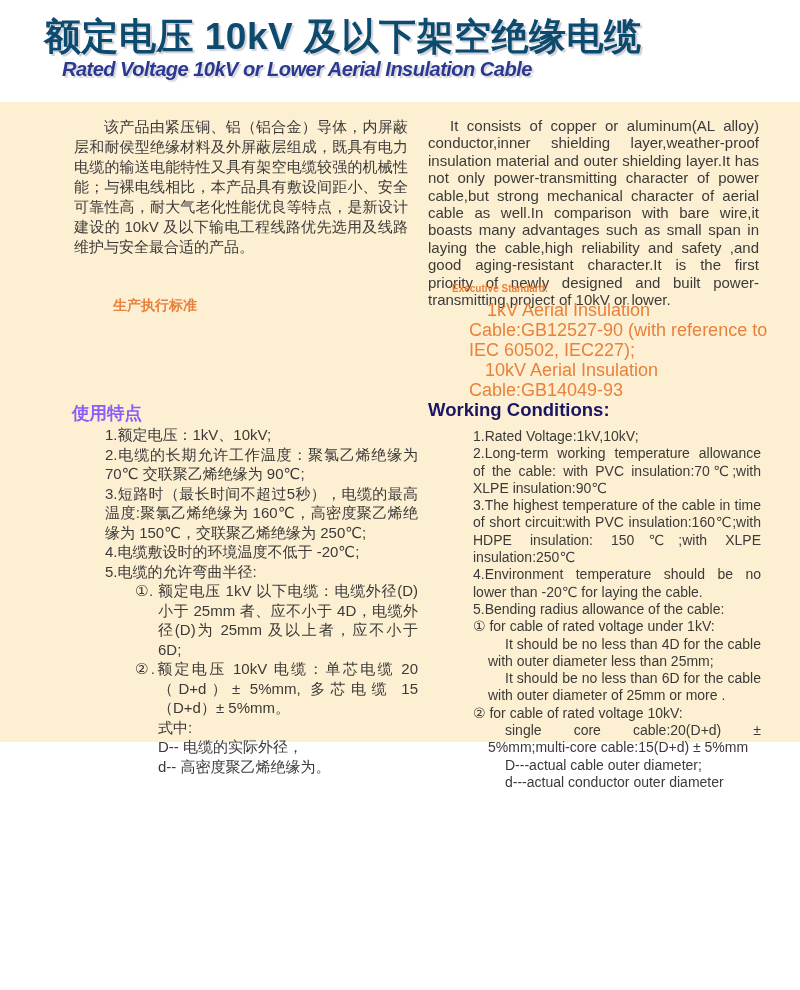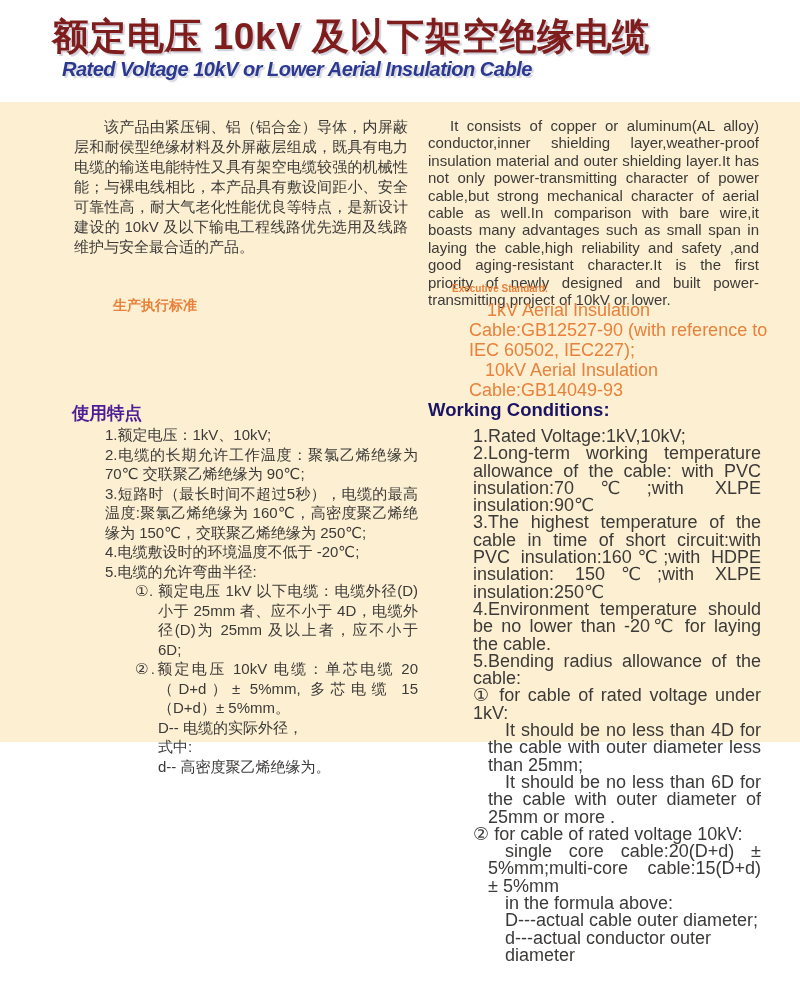--- a/index.html
+++ b/index.html
@@ -6,22 +6,22 @@
   body{
     width:800px;height:990px;
     background:#ffffff;
     font-family:"Liberation Sans","DejaVu Sans",sans-serif;
     -webkit-font-smoothing:antialiased;
   }
   .page{position:relative;width:800px;height:990px;overflow:hidden;background:#ffffff;}
 
   
   .title-zh{
-    position:absolute;top:12px;left:52px;
-    font-size:37px;font-weight:bold;color:#7f1d1d;
+    position:absolute;top:12px;left:44px;
+    font-size:37px;font-weight:bold;color:#0c4a6e;
     letter-spacing:0.5px;white-space:nowrap;
     text-shadow:2px 2px 1px rgba(120,120,150,0.35);
   }
   .title-en{
     position:absolute;top:58px;left:62px;
     font-size:20px;font-weight:bold;font-style:italic;color:#2B3990;
     white-space:nowrap;letter-spacing:-0.5px;
     text-shadow:2px 2px 1px rgba(120,120,150,0.30);
   }
 
@@ -50,36 +50,36 @@
   .std{color:#E8813B;}
   .std-zh-title{position:absolute;top:178px;left:96px;font-size:14px;font-weight:bold;margin:17px;}
   .std-zh-list{position:absolute;top:196px;left:117px;width:302px;font-size:13.5px;line-height:19.5px;}
   .std-en-title{position:absolute;top:181px;left:452px;font-size:10px;font-weight:bold;margin:0;}
   .std-en-list{position:absolute;top:198px;left:469px;width:302px;font-size:18px;line-height:20px;}
   .std p{margin:0;}
   .std-en-list .i1{text-indent:18px;}
   .std-en-list .i2{text-indent:16px;}
 
   
-  .feat-title{position:absolute;top:299px;left:72px;font-size:17.5px;font-weight:bold;color:#4c1d95;margin:0;}
+  .feat-title{position:absolute;top:299px;left:72px;font-size:17.5px;font-weight:bold;color:#8b5cf6;margin:0;}
   .cond-title{position:absolute;top:297px;left:428px;font-size:18.5px;font-weight:bold;color:#1B1464;margin:0;text-align:center;}
 
   
   .feat-list{
     position:absolute;top:323px;left:105px;width:313px;
     font-size:15px;line-height:19.5px;text-align:justify;
   }
   .feat-list p{margin:0;}
   .feat-list .sub{margin-left:30px;padding-left:23px;text-indent:-23px;}
   .feat-list .formula{margin-left:53px;text-align:left;}
 
   
   .cond-list{
     position:absolute;top:326px;left:473px;width:288px;
-    font-size:18px;line-height:17.3px;text-align:justify;
+    font-size:14px;line-height:17.3px;text-align:justify;
   }
   .cond-list p{margin:0;}
   .cond-list .subline{margin-left:15px;text-indent:17px;}
   .cond-list .formula{margin-left:32px;text-align:left;}
 </style>
 </head>
 <body>
 
 <div class="page">
 
@@ -103,36 +103,35 @@
 
     <h3 class="feat-title">使用特点</h3>
     <div class="feat-list txt">
       <p>1.额定电压：1kV、10kV;</p>
       <p>2.电缆的长期允许工作温度：聚氯乙烯绝缘为 70℃ 交联聚乙烯绝缘为 90℃;</p>
       <p>3.短路时（最长时间不超过5秒），电缆的最高温度:聚氯乙烯绝缘为 160℃，高密度聚乙烯绝缘为 150℃，交联聚乙烯绝缘为 250℃;</p>
       <p>4.电缆敷设时的环境温度不低于 -20℃;</p>
       <p>5.电缆的允许弯曲半径:</p>
       <p class="sub">①. 额定电压 1kV 以下电缆：电缆外径(D)小于 25mm 者、应不小于 4D，电缆外径(D)为 25mm 及以上者，应不小于 6D;</p>
       <p class="sub">②.额定电压 10kV 电缆：单芯电缆 20（D+d）± 5%mm, 多芯电缆 15（D+d）± 5%mm。</p>
+      <p class="formula">式中:</p>
       <p class="formula">D-- 电缆的实际外径，</p>
-      <p class="formula">式中:</p>
       <p class="formula">d-- 高密度聚乙烯绝缘为。</p>
     </div>
 
     <h3 class="cond-title">Working Conditions:</h3>
     <div class="cond-list txt">
       <p>1.Rated Voltage:1kV,10kV;</p>
       <p>2.Long-term working temperature allowance of the cable: with PVC insulation:70℃;with XLPE insulation:90℃</p>
       <p>3.The highest temperature  of the cable in time of short circuit:with PVC insulation:160℃;with HDPE insulation: 150℃;with XLPE insulation:250℃</p>
       <p>4.Environment temperature should be no lower than -20℃ for laying the cable.</p>
       <p>5.Bending radius allowance of the cable:</p>
       <p>① for cable of rated voltage under 1kV:</p>
       <p class="subline">It should be no less than 4D for the cable with outer diameter less than 25mm;</p>
       <p class="subline">It should be no less than 6D for the cable with outer diameter of 25mm or more .</p>
       <p>② for cable of rated voltage 10kV:</p>
       <p class="subline">single core cable:20(D+d) ± 5%mm;multi-core cable:15(D+d) ± 5%mm</p>
-      <p class="formula">in the formula above:</p>
       <p class="formula">D---actual cable outer diameter;</p>
       <p class="formula">d---actual conductor outer diameter</p>
     </div>
 
   </div>
 </div>
 
 </body></html>

